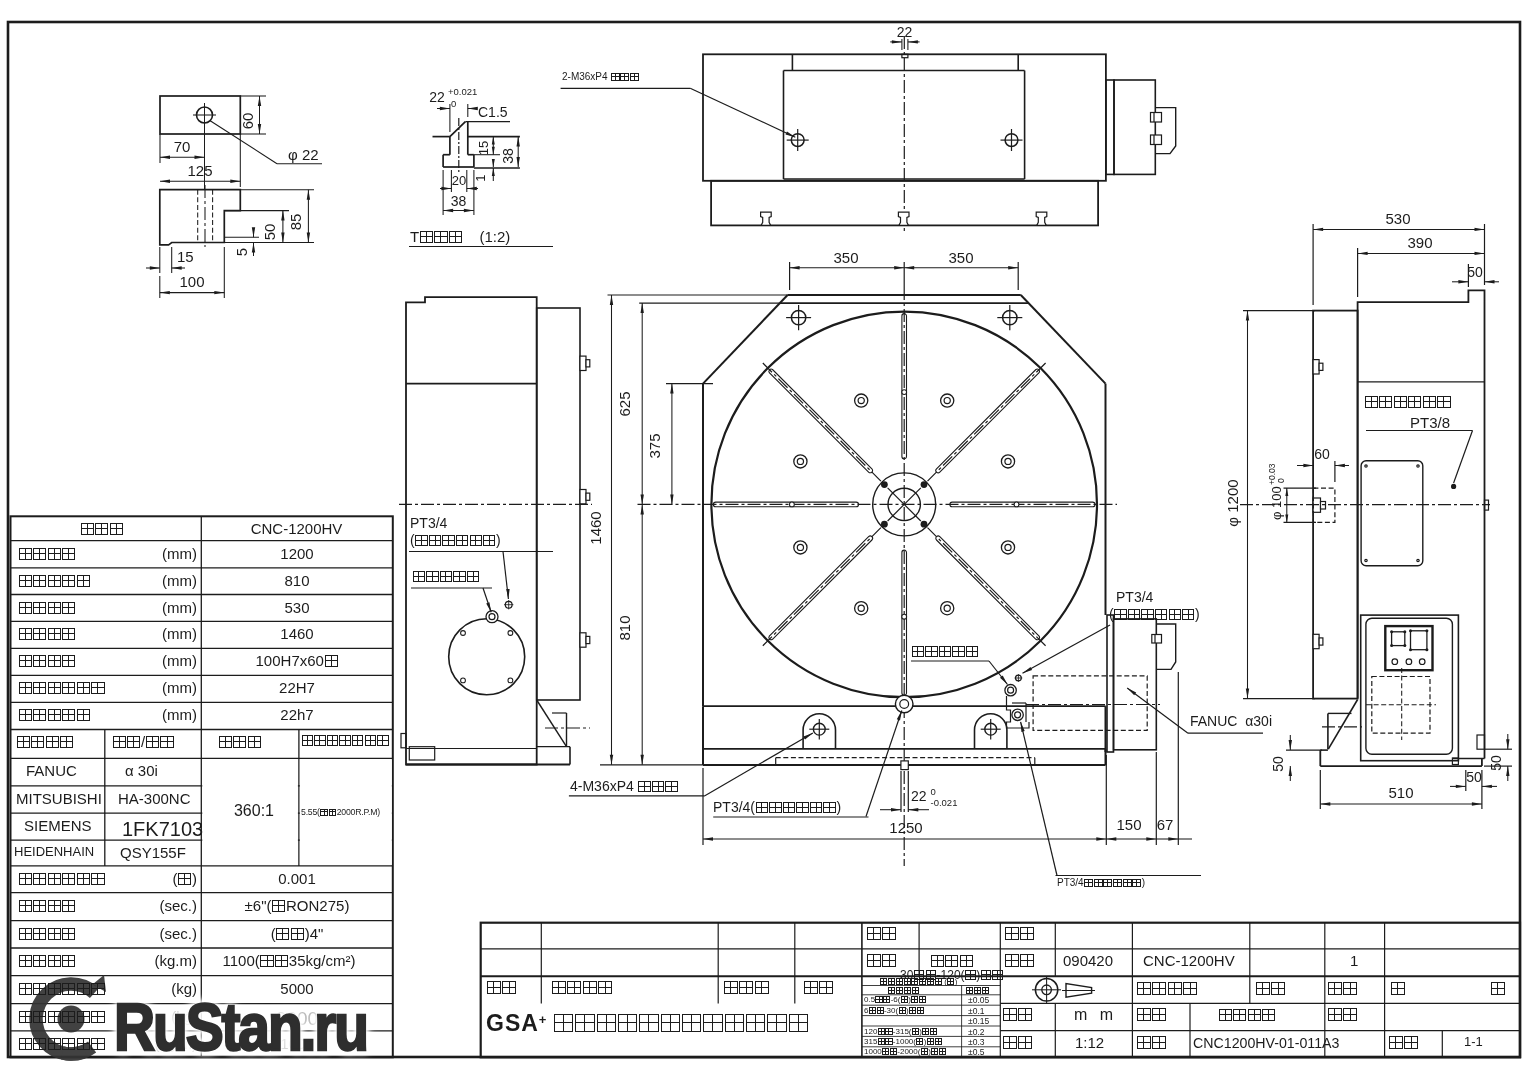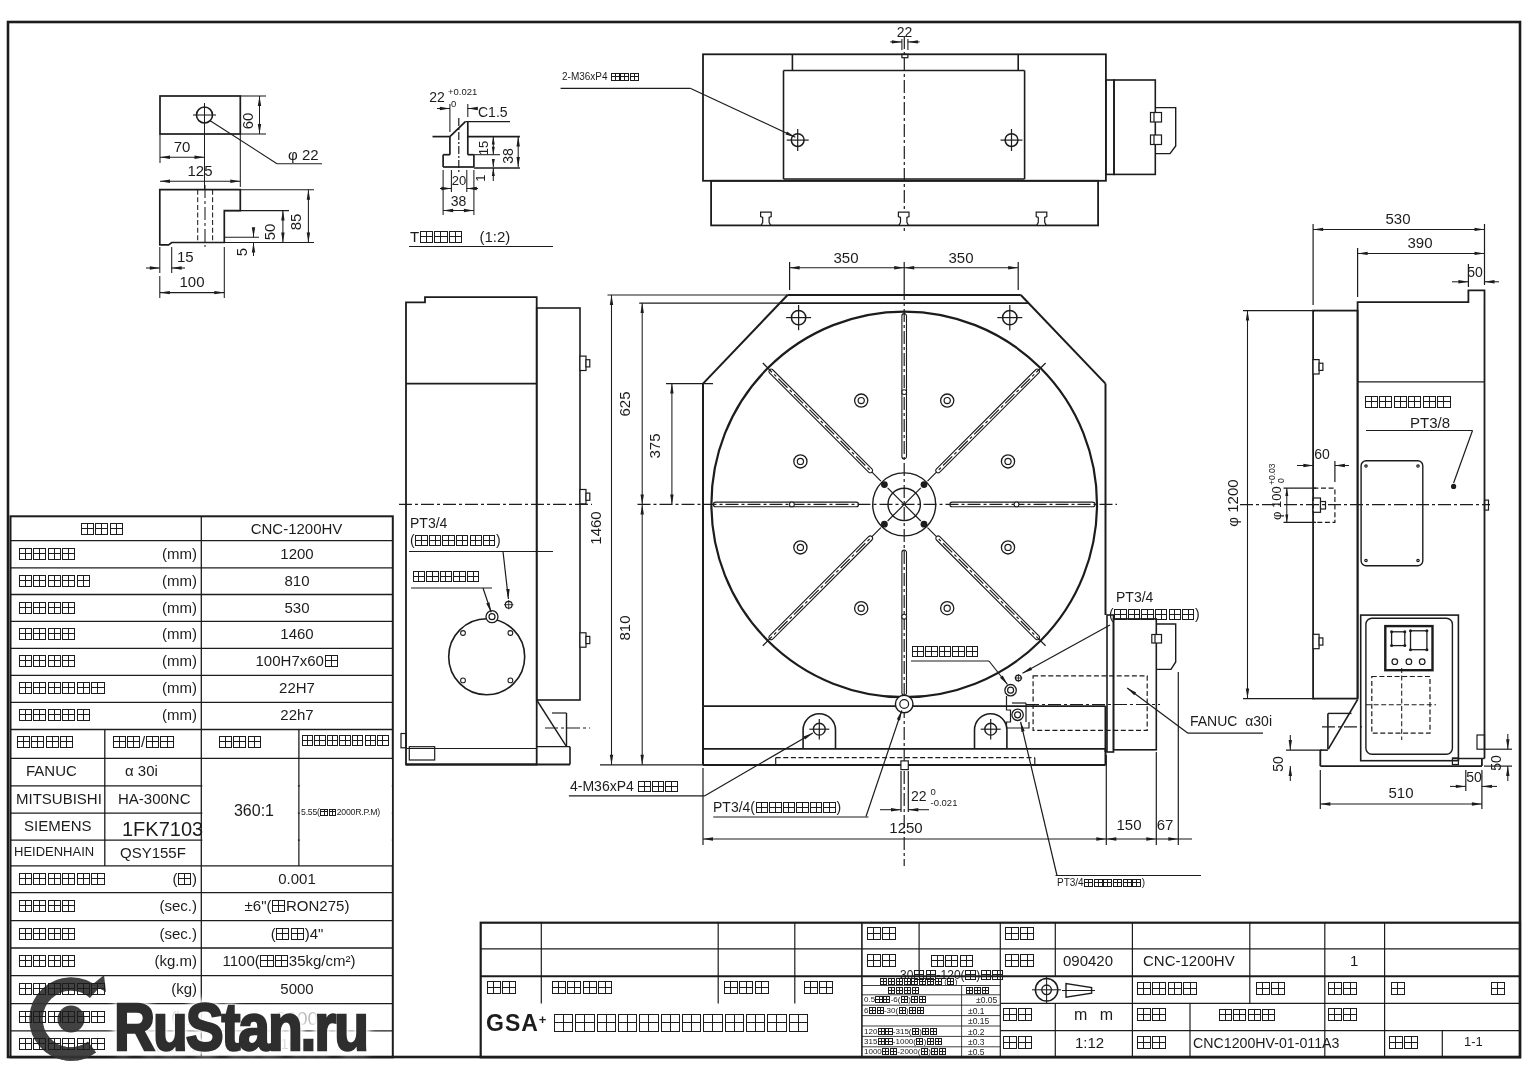--- a/index.html
+++ b/index.html
@@ -667,21 +667,21 @@
     <div class="t" style="left:152px;top:1036px;font-size:15px;color:#b8b8b8;width:45px">
       <span style="position:absolute;right:0;width:60px;text-align:right;top:0">(kg.m)</span>
     </div>
     <div class="t" style="left:201px;top:1036px;font-size:15px;color:#b8b8b8;">
       <span style="display:block;width:192px;text-align:center">1000</span>
     </div>
     <div class="t" style="left:880px;top:978px;font-size:8px;color:#1c1c1c;"><b></b><b></b><b></b><b></b><b></b><b></b><b></b><b></b>&nbsp;(<b></b>)</div>
     <div class="t" style="left:888px;top:987px;font-size:8px;color:#1c1c1c;"><b></b><b></b><b></b><b></b></div>
     <div class="t" style="left:966px;top:987px;font-size:8px;color:#1c1c1c;"><b></b><b></b><b></b></div>
     <div class="t" style="left:864px;top:996px;font-size:8px;color:#1c1c1c;">0.5<b></b><b></b>-6(<b></b>)<b></b><b></b></div>
-    <div class="t" style="left:968px;top:996px;font-size:8.5px;color:#1c1c1c;margin-left:8px;">±0.05</div>
+    <div class="t" style="left:968px;top:996px;font-size:8.5px;color:#1c1c1c;">±0.05</div>
     <div class="t" style="left:864px;top:1007px;font-size:8px;color:#1c1c1c;">6<b></b><b></b>-30(<b></b>)<b></b><b></b></div>
     <div class="t" style="left:968px;top:1007px;font-size:8.5px;color:#1c1c1c;">±0.1</div>
     <div class="t" style="left:864px;top:969px;font-size:12px;color:#1c1c1c;padding-left:36px;">30<b></b><b></b>-120(<b></b>)<b></b><b></b></div>
     <div class="t" style="left:968px;top:1017px;font-size:8.5px;color:#1c1c1c;">±0.15</div>
     <div class="t" style="left:864px;top:1028px;font-size:8px;color:#1c1c1c;">120<b></b><b></b>-315(<b></b>)<b></b><b></b></div>
     <div class="t" style="left:968px;top:1028px;font-size:8.5px;color:#1c1c1c;">±0.2</div>
     <div class="t" style="left:864px;top:1038px;font-size:8px;color:#1c1c1c;">315<b></b><b></b>-1000(<b></b>)<b></b><b></b></div>
     <div class="t" style="left:968px;top:1038px;font-size:8.5px;color:#1c1c1c;">±0.3</div>
     <div class="t" style="left:864px;top:1048px;font-size:8px;color:#1c1c1c;">1000<b></b><b></b>-2000(<b></b>)<b></b><b></b></div>
     <div class="t" style="left:968px;top:1048px;font-size:8.5px;color:#1c1c1c;">±0.5</div>

